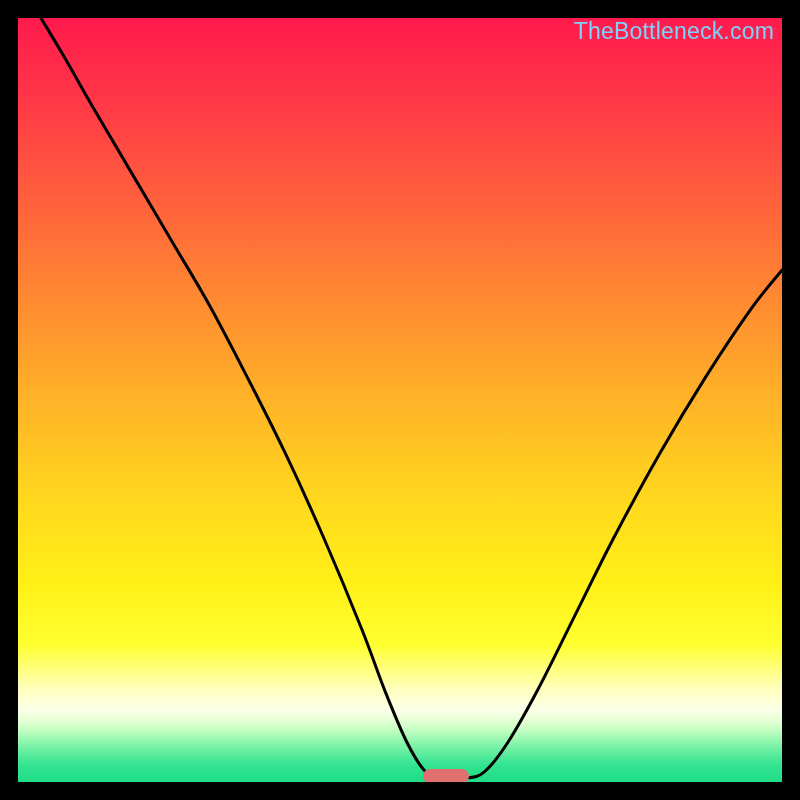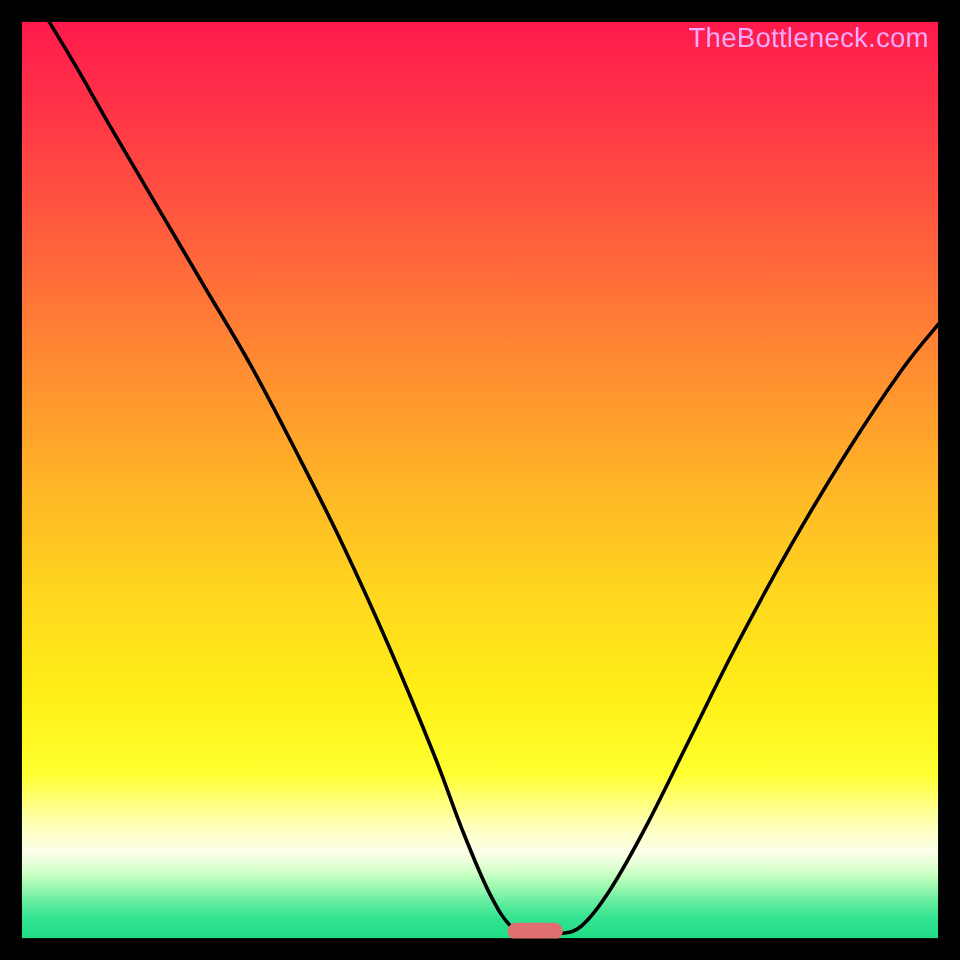--- a/index.html
+++ b/index.html
@@ -30,21 +30,21 @@
     inset: 0;
   }
   .curve-svg {
     position: absolute;
     inset: 0;
   }
   .watermark {
     position: absolute;
     top: 0px;
     right: 8px;
-    color: #f0abfc;
+    color: #7dd3fc;
     font-size: 23px;
     font-weight: 400;
     letter-spacing: 0.2px;
     user-select: none;
   }
   .marker {
     position: absolute;
     height: 14px;
     border-radius: 7px;
     background: #e07070;

